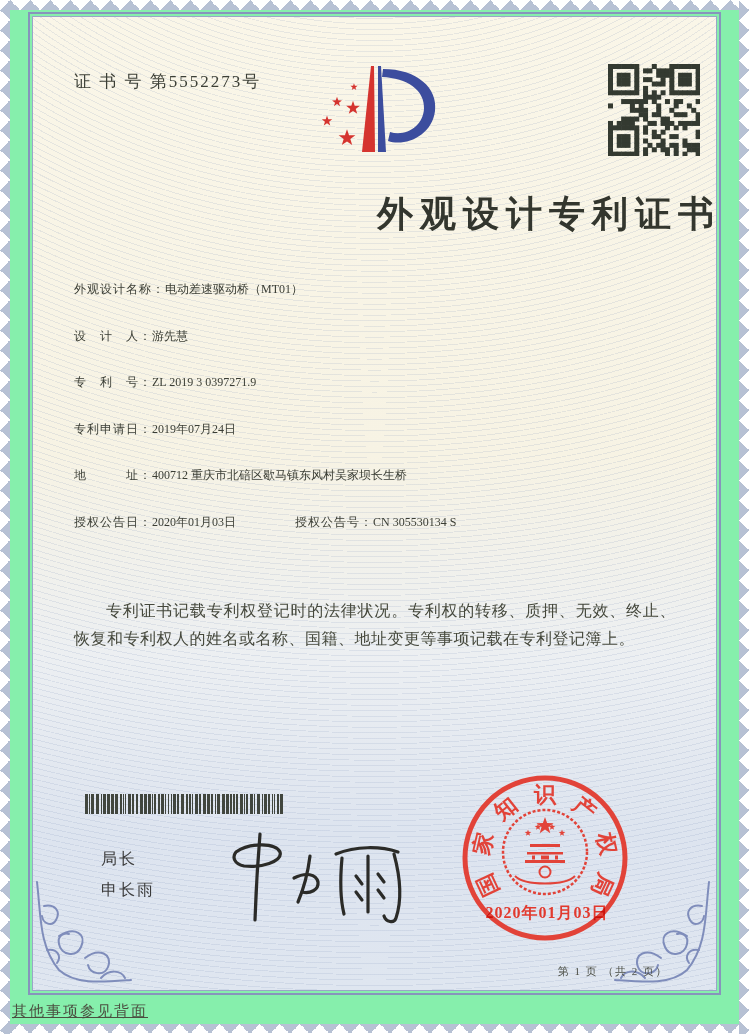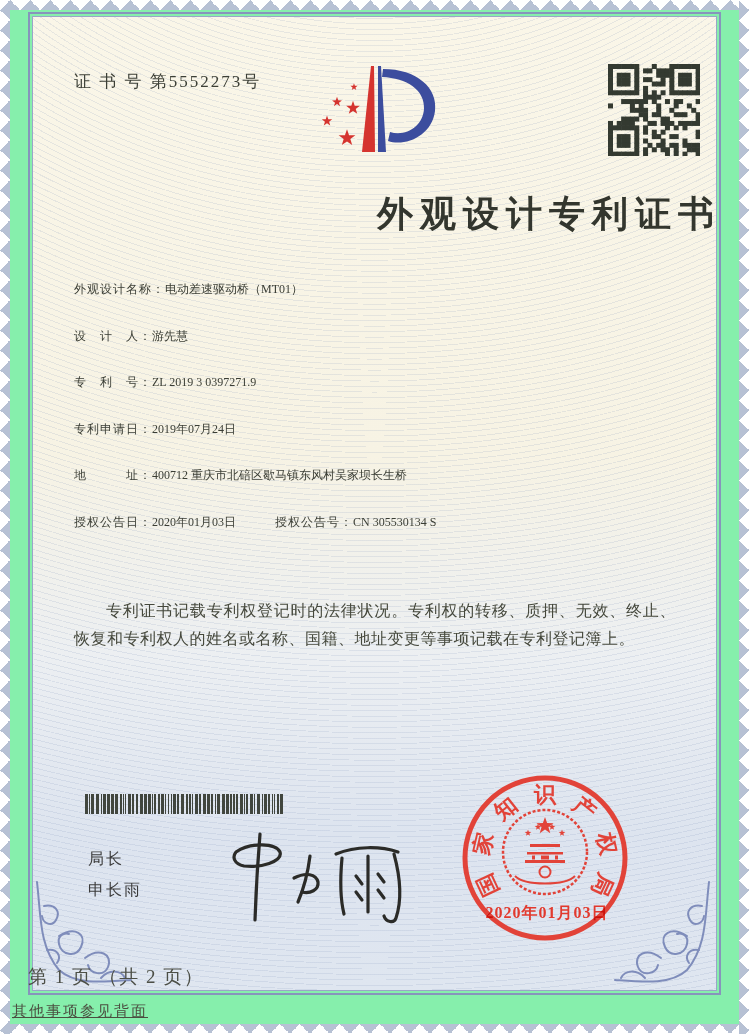--- a/index.html
+++ b/index.html
@@ -18,29 +18,29 @@
       repeating-radial-gradient(140% 90% at 50% -40%, rgba(125,145,185,0.16) 0 1px, rgba(0,0,0,0) 1px 6px),
       linear-gradient(180deg,#faf6e8 0%,#f7f3e4 45%,#ecefF2 66%,#dde4ef 84%,#dfe6f0 100%);}
   .content{position:absolute;inset:0;z-index:4;}
   .cert-no{position:absolute;left:74px;top:70px;font-size:17px;letter-spacing:2px;color:#3c3f36;}
   .logo{position:absolute;left:293px;top:40px;}
   .qr{position:absolute;left:608px;top:64px;width:92px;height:92px;}
   .title{position:absolute;left:28px;top:190px;width:693px;text-align:right;font-size:36px;font-weight:bold;letter-spacing:7px;color:#33362e;}
   .fields{position:absolute;left:74px;top:279px;width:610px;font-size:12px;color:#3a3d34;}
   .fields .row{line-height:20px;margin-bottom:26.5px;white-space:nowrap;}
   .fields .lbl{letter-spacing:1px;}
-  .grant-no{margin-left:36px;}
+  .grant-no{margin-left:56px;}
   .paras{position:absolute;left:74px;top:597px;width:602px;font-size:16px;line-height:27.5px;color:#45483c;text-align:justify;}
   .paras p{margin:0;text-indent:2em;letter-spacing:0.5px;}
   .barcode{position:absolute;left:85px;top:794px;width:200px;height:20px;}
-  .signer{position:absolute;left:88px;top:843px;font-family:"Liberation Sans","DejaVu Sans",sans-serif;font-size:16px;color:#3b3b3b;line-height:31px;letter-spacing:2px;}
+  .signer{position:absolute;left:101px;top:843px;font-family:"Liberation Sans","DejaVu Sans",sans-serif;font-size:16px;color:#3b3b3b;line-height:31px;letter-spacing:2px;}
   .sig{position:absolute;left:198px;top:828px;}
   .seal{position:absolute;left:458px;top:771px;mix-blend-mode:multiply;opacity:.95;}
   .seal-date{position:absolute;left:462px;top:903px;width:170px;text-align:center;font-size:16px;font-weight:bold;color:#e23a2e;letter-spacing:1px;mix-blend-mode:multiply;}
-  .page-no{position:absolute;left:28px;top:964px;width:640px;text-align:left;font-size:19px;letter-spacing:1.5px;color:#4c4f46;}
+  .page-no{position:absolute;left:28px;top:964px;width:640px;text-align:right;font-size:11px;letter-spacing:1.5px;color:#4c4f46;}
   .back-note{position:absolute;left:12px;top:1002px;width:720px;text-align:left;font-size:15px;letter-spacing:2px;color:#4b4e40;text-decoration:underline;}
   .flourish{position:absolute;top:878px;z-index:3;}
   .flourish.bl{left:31px;}
   .flourish.br{left:603px;transform:scaleX(-1);}
 </style>
 </head>
 <body>
 
 <div class="page">
 

